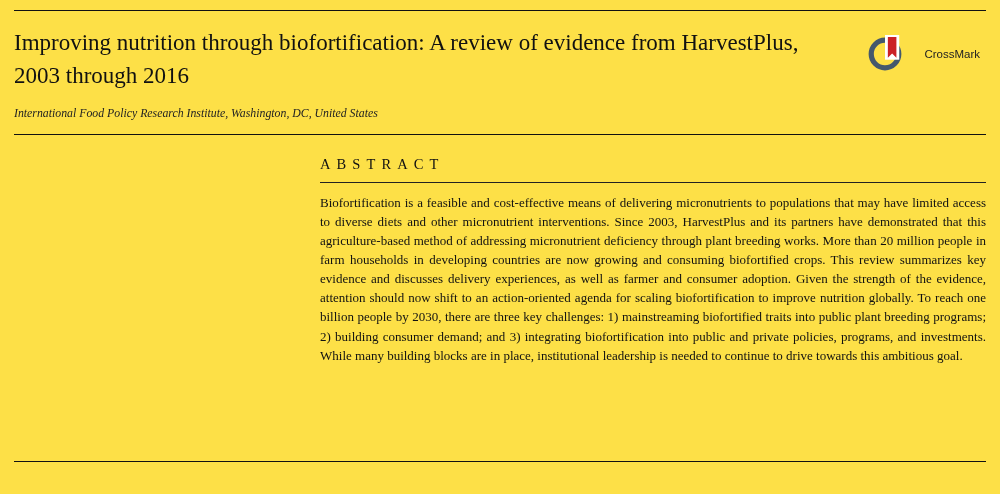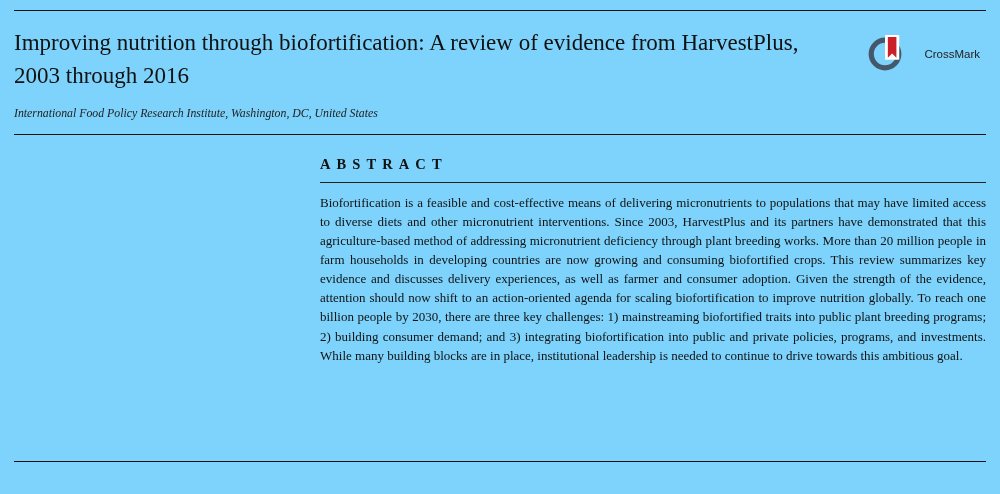--- a/index.html
+++ b/index.html
@@ -7,21 +7,21 @@
   body {
     width: 1000px;
     font-family: "Liberation Serif", serif;
     color: #1a1a1a;
   }
   .page {
     position: relative;
     width: 1000px;
     height: 494px;
     padding: 10px 14px 12px 14px;
-    background: #7dd3fc;
+    background: #fde047;
     overflow: hidden;
   }
   .rule {
     border: 0;
     border-top: 1.6px solid #111;
   }
   .rule-thin {
     border: 0;
     border-top: 1px solid #222;
   }
@@ -75,21 +75,21 @@
   .left-spacer {
     width: 306px;
     flex: 0 0 306px;
   }
   .abstract-col {
     flex: 1;
     padding-top: 21px;
   }
   .abstract-heading {
     font-size: 14.5px;
-    font-weight: 700;
+    font-weight: 400;
     letter-spacing: 0.42em;
     color: #111;
   }
   .abstract-col .rule-thin {
     margin-top: 9px;
   }
   .abstract-text {
     margin-top: 10px;
     font-size: 13px;
     line-height: 1.47;

